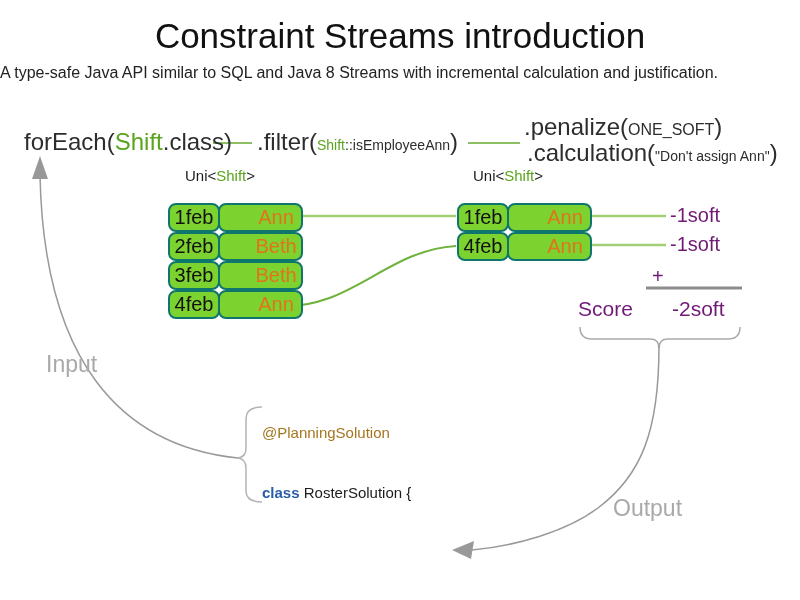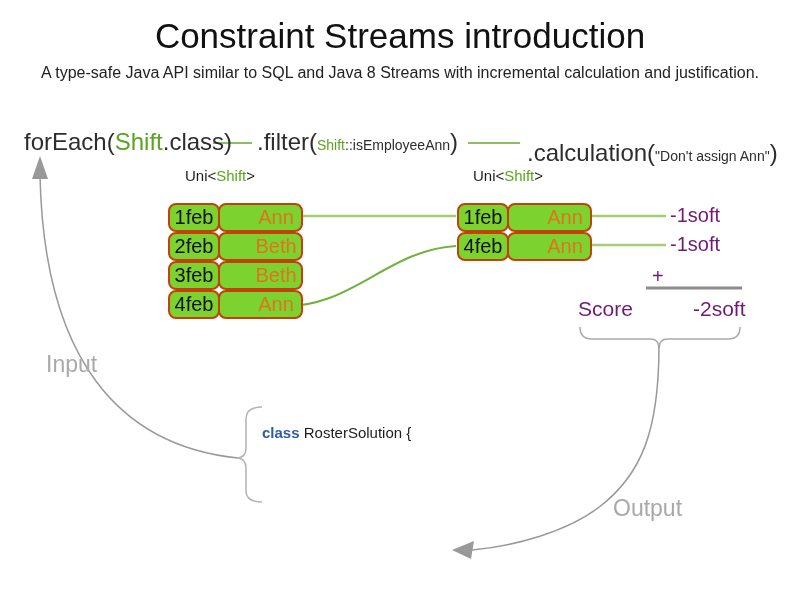--- a/index.html
+++ b/index.html
@@ -2,28 +2,28 @@
 <html><head>
 <meta charset="utf-8">
 <style>
   html,body{margin:0;padding:0;background:#fff;}
   .stage{position:relative;width:800px;height:600px;background:#ffffff;overflow:hidden;
          font-family:"Liberation Sans",sans-serif;color:#1c1c1c;}
   .abs{position:absolute;}
   .overlay{position:absolute;left:0;top:0;z-index:0;}
   .content{z-index:1;}
   .title{left:0;top:16px;width:800px;text-align:center;font-size:35px;color:#111;}
-  .subtitle{left:0;top:64px;width:800px;text-align:center;font-size:16px;color:#222;}
+  .subtitle{left:0;top:64px;width:800px;text-align:left;font-size:16px;color:#222;}
   .expr{font-size:24px;color:#2d2d2d;white-space:nowrap;}
   .expr .small{font-size:14px;}
   .expr .smallcaps{font-size:16px;}
   .green{color:#5ba41f;}
   .uni-label{font-size:15px;text-align:center;color:#1c1c1c;}
   .trow{display:flex;}
-  .tcell{height:25px;line-height:25px;border:2px solid #c2410c;border-radius:8px;
+  .tcell{height:25px;line-height:25px;border:2px solid #0f766e;border-radius:8px;
          background:#7cd32f;text-align:center;font-size:20px;}
   .tcell.date{width:48px;color:#111;}
   .tcell.name{width:50px;margin-left:-2px;color:#e2731c;padding-left:31px;}
   .scoretext{font-size:20px;color:#701a75;white-space:nowrap;}
   .big-label{font-size:23px;color:#a9a9a9;}
   .code{font-size:15px;line-height:20px;white-space:pre;color:#1c1c1c;}
   .code .indent{padding-left:12px;}
   .c-ann{color:#a5761f;}
   .c-kw{color:#2b5ca8;font-weight:bold;}
   .c-plain{color:#1c1c1c;margin-top:48px;}
@@ -49,20 +49,21 @@
     <polygon points="40,156 32,179 48,179" fill="#999999"></polygon>
   </svg>
 
   <div class="abs content title">Constraint Streams introduction</div>
   <div class="abs content subtitle">A type-safe Java API similar to SQL and Java 8 Streams with incremental calculation and justification.</div>
 
   <div class="abs content expr" style="left:24px;top:128px;"><span>forEach(</span><span class="green">Shift</span><span>.class)</span></div>
 
   <div class="abs content expr" style="left:257px;top:128px;"><span>.filter(</span><span class="small green">Shift</span><span class="small">::isEmployeeAnn</span><span>)</span></div>
 
+  <div class="abs content expr" style="left:524px;top:113px;"><span>.penalize(</span><span class="smallcaps">ONE_SOFT</span><span>)</span></div>
 
   <div class="abs content expr" style="left:527px;top:139px;"><span>.calculation(</span><span class="small">"Don't assign Ann"</span><span>)</span></div>
 
   <div class="abs content uni-label" style="left:168px;top:167px;width:104px;"><span>Uni&lt;</span><span class="green">Shift</span><span>&gt;</span></div>
 
   <div class="abs content uni-label" style="left:455px;top:167px;width:106px;"><span>Uni&lt;</span><span class="green">Shift</span><span>&gt;</span></div>
 
   <div class="abs content" style="left:168px;top:203px;">
     <div class="trow">
       <div class="tcell date">1feb</div>
@@ -90,26 +91,27 @@
     <div class="trow">
       <div class="tcell date">4feb</div>
       <div class="tcell name">Ann</div>
     </div>
   </div>
 
   <div class="abs content scoretext" style="left:670px;top:204px;">-1soft</div>
   <div class="abs content scoretext" style="left:670px;top:233px;">-1soft</div>
   <div class="abs content scoretext" style="left:652px;top:265px;">+</div>
   <div class="abs content scoretext" style="left:578px;top:297px;font-size:21px;">Score</div>
-  <div class="abs content scoretext" style="left:693px;top:297px;font-size:21px;">-2soft</div>
+  <div class="abs content scoretext" style="left:672px;top:297px;font-size:21px;">-2soft</div>
 
   <div class="abs content big-label" style="left:46px;top:351px;">Input</div>
   <div class="abs content big-label" style="left:613px;top:495px;">Output</div>
 
   <div class="abs content code" style="left:262px;top:383px;">
+    <div><span class="c-ann">@PlanningSolution</span></div>
     <div><span class="c-kw">class</span><span class="c-plain"> RosterSolution {</span></div>
     
     
     
     
     
     
     
   </div>
 

